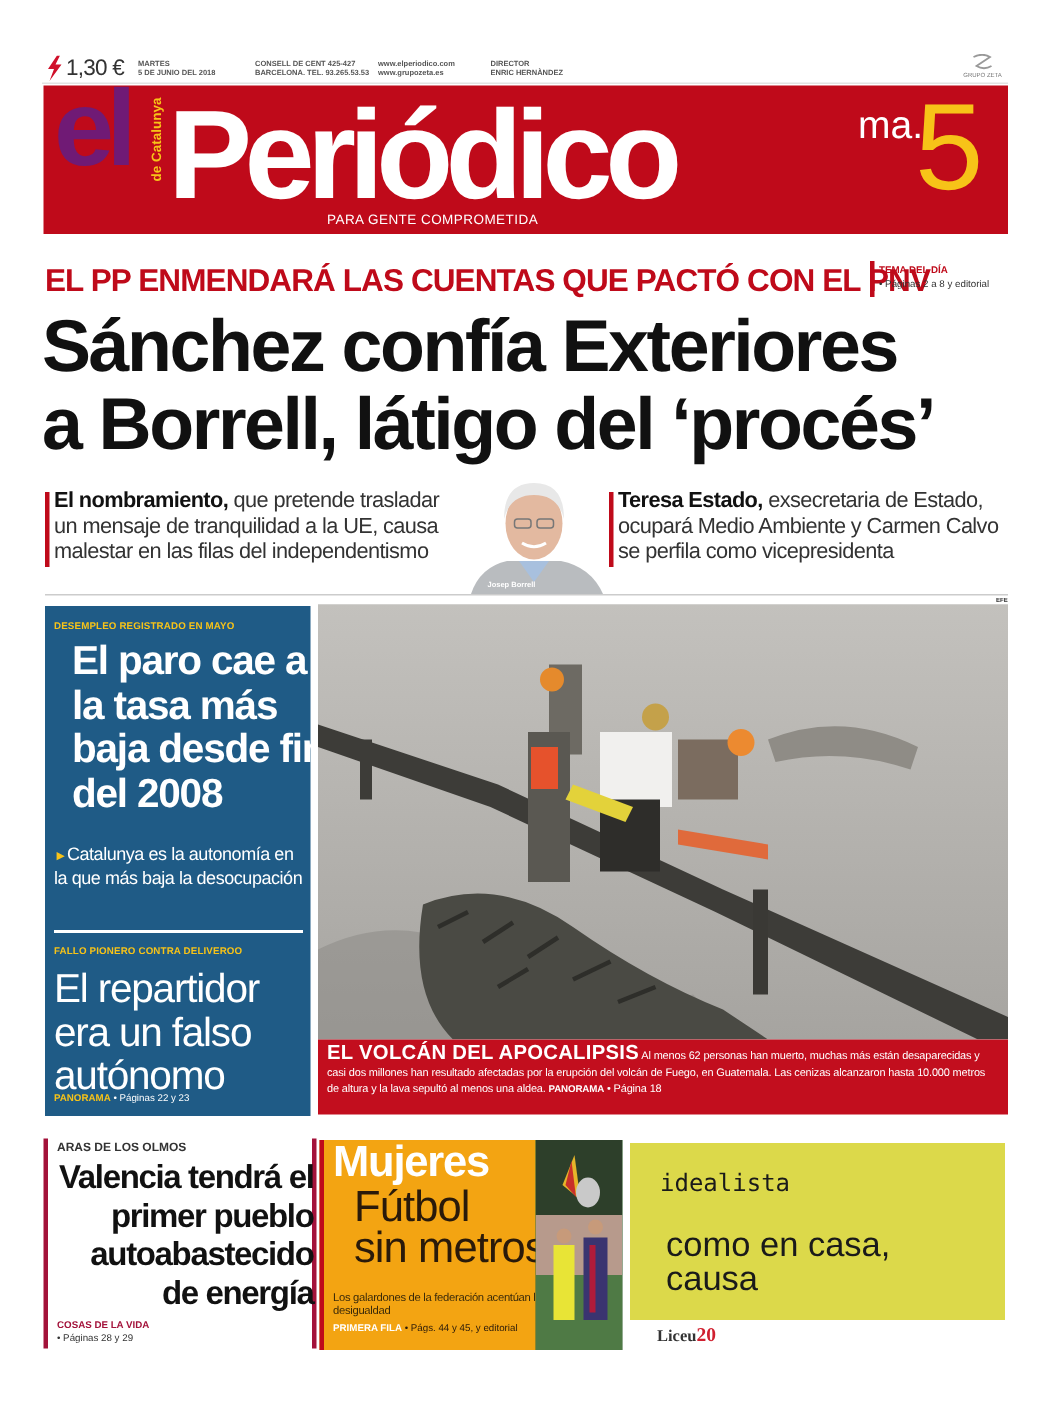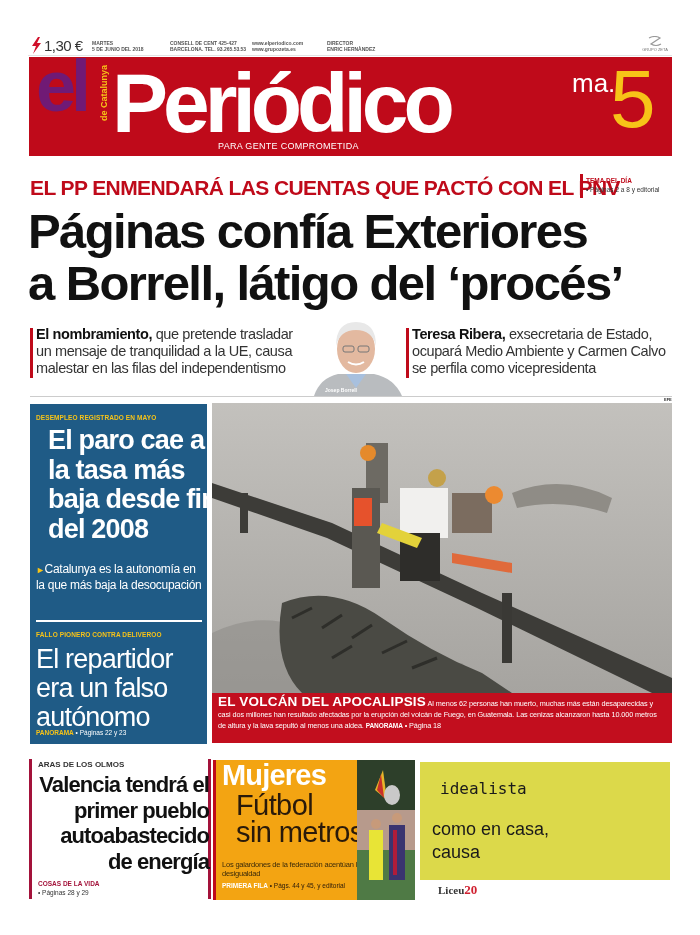--- a/index.html
+++ b/index.html
@@ -72,21 +72,21 @@
   .mujeres-bar { left: 213px; top: 760px; width: 3px; height: 140px; background: #bf0a1a; }
   .mujeres-title { left: 222px; top: 759px; font-size: 29px; font-weight: bold; color: #fff; letter-spacing: -0.8px; line-height: 32px; }
   .mujeres-head { left: 236px; top: 792px; font-size: 29px; color: #2a1a0a; line-height: 27px; letter-spacing: -0.6px; }
   .mujeres-sub { left: 222px; top: 860px; width: 140px; font-size: 7.5px; color: #3a2a0a; line-height: 9px; letter-spacing: -0.2px; }
   .mujeres-pages { left: 222px; top: 882px; font-size: 6.5px; color: #2a1a0a; }
   .mujeres-pages b { color: #fff; text-transform: uppercase; }
   .football-photo { left: 357px; top: 760px; width: 58px; height: 140px; overflow: hidden; background: #3c6b3a; }
 
   .ad-box { left: 420px; top: 762px; width: 250px; height: 118px; background: #dcd94a; }
   .ad-brand { left: 440px; top: 779px; font-family: "DejaVu Sans Mono", monospace; font-size: 16px; color: #1a1a1a; }
-  .ad-slogan { left: 432px; top: 818px; font-size: 18px; color: #1a1a1a; line-height: 23px; }
+  .ad-slogan { left: 444px; top: 818px; font-size: 23px; color: #1a1a1a; line-height: 23px; }
   .liceu { left: 438px; top: 882px; font-family: "Liberation Serif", serif; font-size: 11px; font-weight: bold; color: #333; }
   .liceu span { color: #d02030; font-size: 13px; }
 </style>
 </head>
 <body>
 
 <div class="abs topstrip"></div>
 <div class="abs price-icon">
   <svg width="12" height="17" viewBox="0 0 12 17">
       <path d="M8 0 L2 9 L6 9 L3 17 L11 6 L7 6 L10 0Z" fill="#d0102a"></path>
@@ -125,21 +125,21 @@
 <div class="abs mast-tagline">PARA GENTE COMPROMETIDA</div>
 <div class="abs mast-day">ma.</div>
 <div class="abs mast-date">5</div>
 
 <div class="abs kicker-main">EL PP ENMENDARÁ LAS CUENTAS QUE PACTÓ CON EL PNV</div>
 <div class="abs tema-bar"></div>
 <div class="abs tema-label">TEMA DEL DÍA</div>
 <div class="abs tema-pages">• Páginas 2 a 8 y editorial</div>
 
 <div class="abs headline-main">
-  <div>Páginas confía Exteriores</div>
+  <div>Sánchez confía Exteriores</div>
   <div>a Borrell, látigo del ‘procés’</div>
 </div>
 
 <div class="abs sub-bar" style="left:30px;top:328px;height:50px;"></div>
 <div class="abs sub-text" style="left:36px;top:326px;width:272px;">
   <b>El nombramiento,</b><span> que pretende trasladar un mensaje de tranquilidad a la UE, causa malestar en las filas del independentismo</span>
 </div>
 
 <div class="abs borrell-photo">
   <svg width="100" height="80" viewBox="0 0 100 80">
@@ -150,21 +150,21 @@
     <path d="M30 30 Q30 6 50 6 Q70 6 70 30 Q66 14 50 14 Q34 14 30 30Z" fill="#e8e8e8"></path>
     <rect x="37" y="30" width="11" height="6" rx="2" fill="none" stroke="#777" stroke-width="1"></rect>
     <rect x="52" y="30" width="11" height="6" rx="2" fill="none" stroke="#777" stroke-width="1"></rect>
     <path d="M42 46 Q50 51 58 46" stroke="#fff" stroke-width="2" fill="none"></path>
   </svg>
 </div>
 <div class="abs borrell-caption">Josep Borrell</div>
 
 <div class="abs sub-bar" style="left:406px;top:328px;height:50px;"></div>
 <div class="abs sub-text" style="left:412px;top:326px;width:262px;">
-  <b>Teresa Ribera,</b><span> exsecretaria de Estado, ocupará Medio Ambiente y Carmen Calvo se perfila como vicepresidenta</span>
+  <b>Teresa Estado,</b><span> exsecretaria de Estado, ocupará Medio Ambiente y Carmen Calvo se perfila como vicepresidenta</span>
 </div>
 <div class="abs rule" style="left:30px;top:396px;width:642px;"></div>
 
 <div class="abs blue-box"></div>
 <div class="abs blue-kicker" style="left:36px;top:414px;">DESEMPLEO REGISTRADO EN MAYO</div>
 <div class="abs blue-head1">El paro cae a la tasa más baja desde fin del 2008</div>
 <div class="abs blue-sub1">
   <span class="arrow">►</span><span>Catalunya es la autonomía en la que más baja la desocupación</span>
 </div>
 <div class="abs blue-divider"></div>

